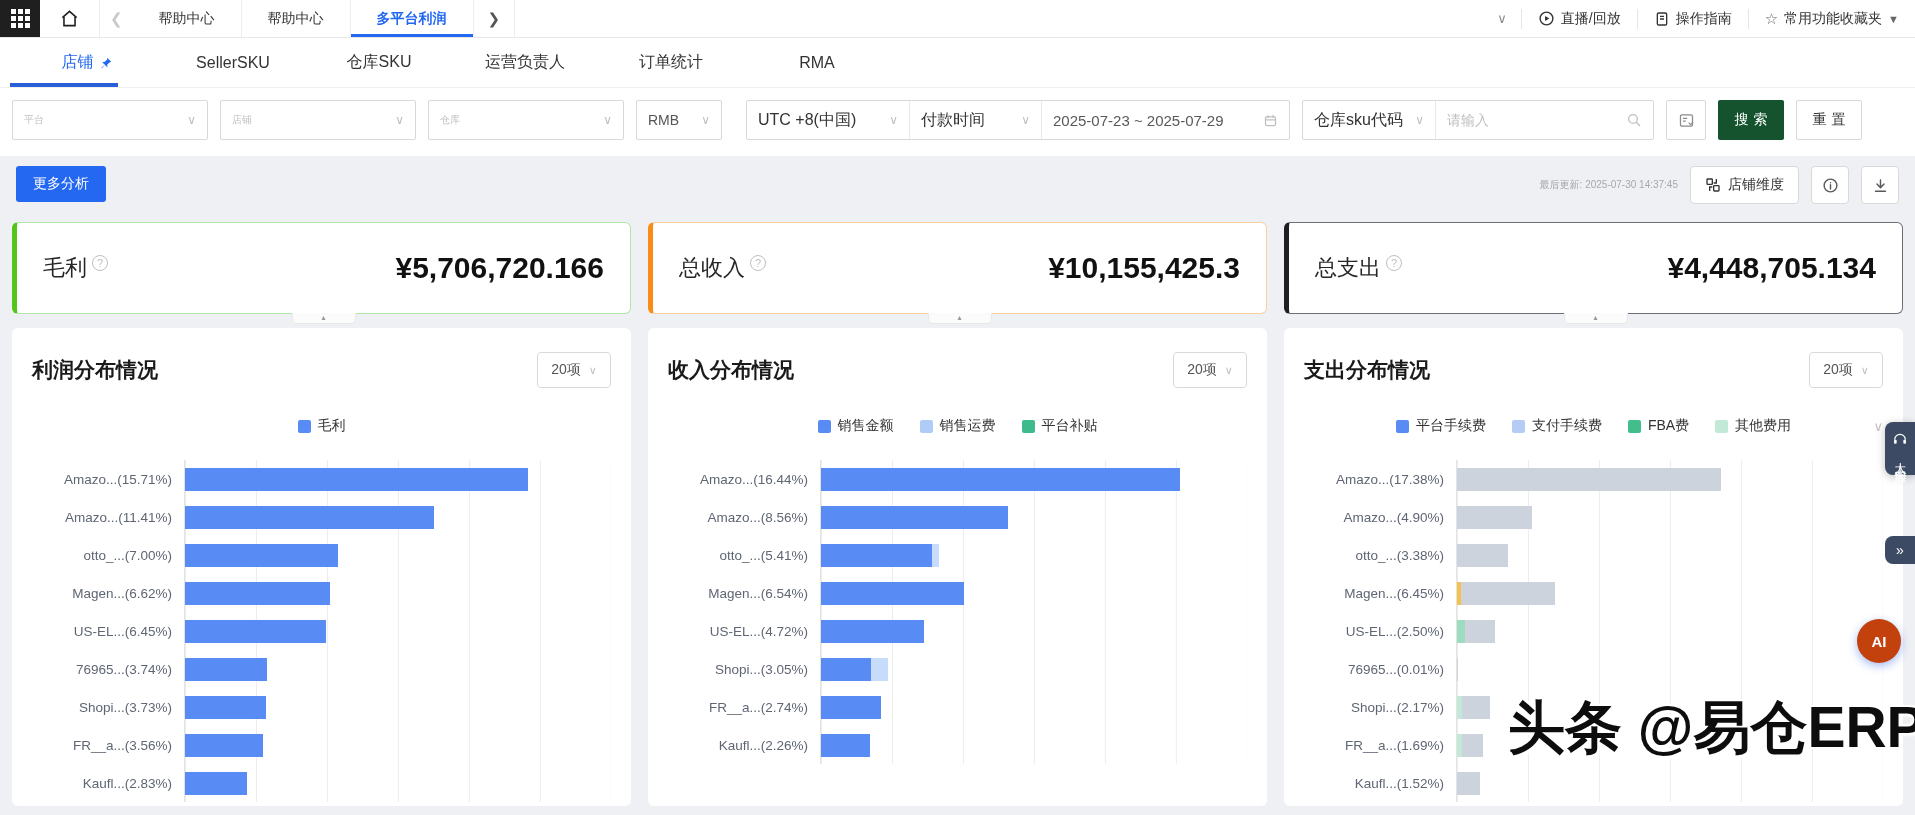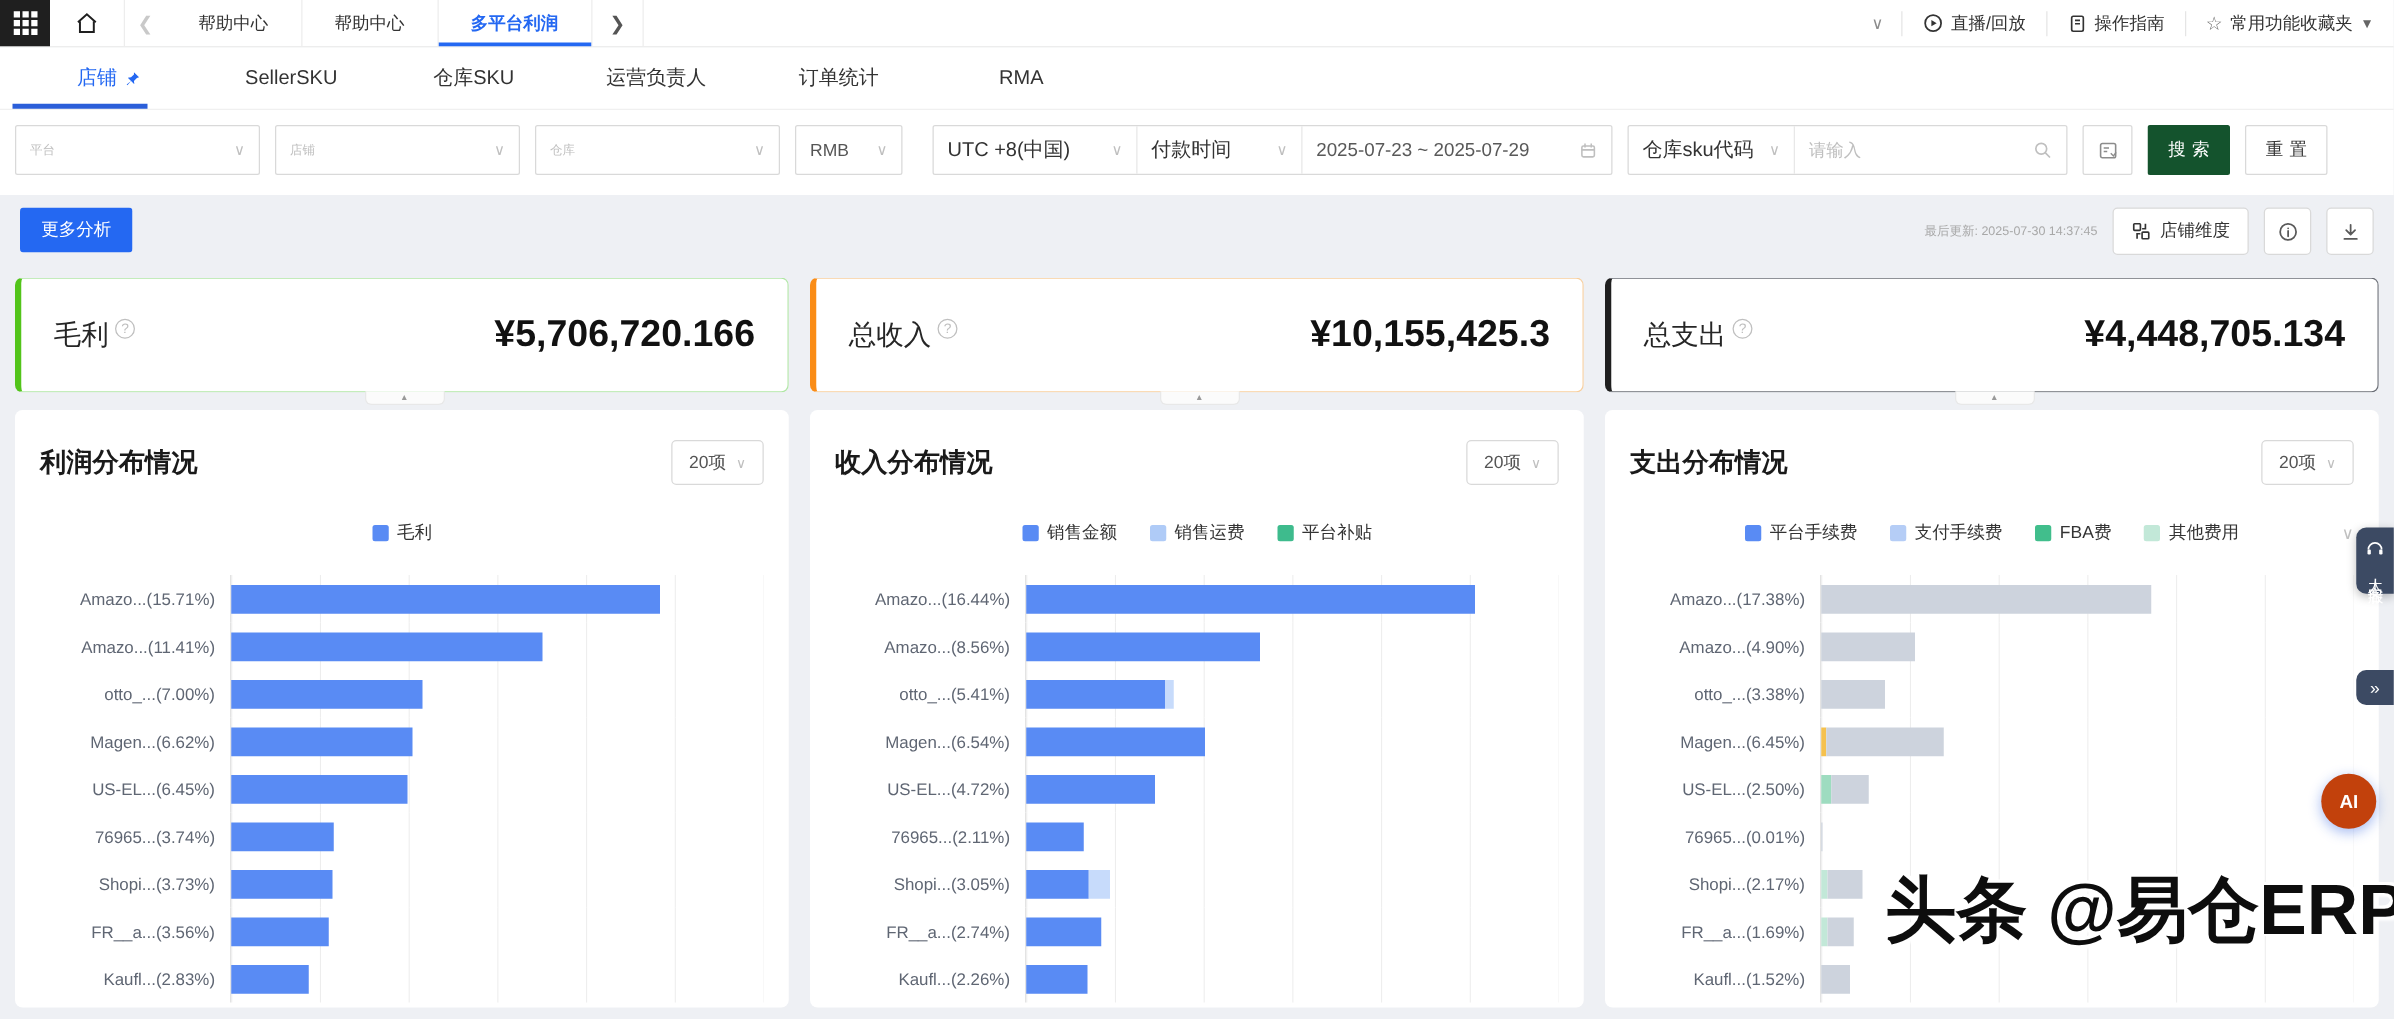--- a/index.html
+++ b/index.html
@@ -450,28 +450,20 @@
         </div>
         <div class="crow">
           <div class="clabel">US-EL...(4.72%)</div>
           <div class="ctrack">
             <div class="cbar">
               <span class="cseg" style="width: 24.2051%; background: rgb(89, 139, 244);"></span>
             </div>
           </div>
         </div>
         <div class="crow">
-          <div class="clabel">76965...(2.11%)</div>
-          <div class="ctrack">
-            <div class="cbar">
-              <span class="cseg" style="width: 10.8205%; background: rgb(89, 139, 244);"></span>
-            </div>
-          </div>
-        </div>
-        <div class="crow">
           <div class="clabel">Shopi...(3.05%)</div>
           <div class="ctrack">
             <div class="cbar">
               <span class="cseg" style="width: 11.7949%; background: rgb(89, 139, 244);"></span>
               <span class="cseg" style="width: 3.84615%; background: rgb(199, 219, 251);"></span>
             </div>
           </div>
         </div>
         <div class="crow">
           <div class="clabel">FR__a...(2.74%)</div>

